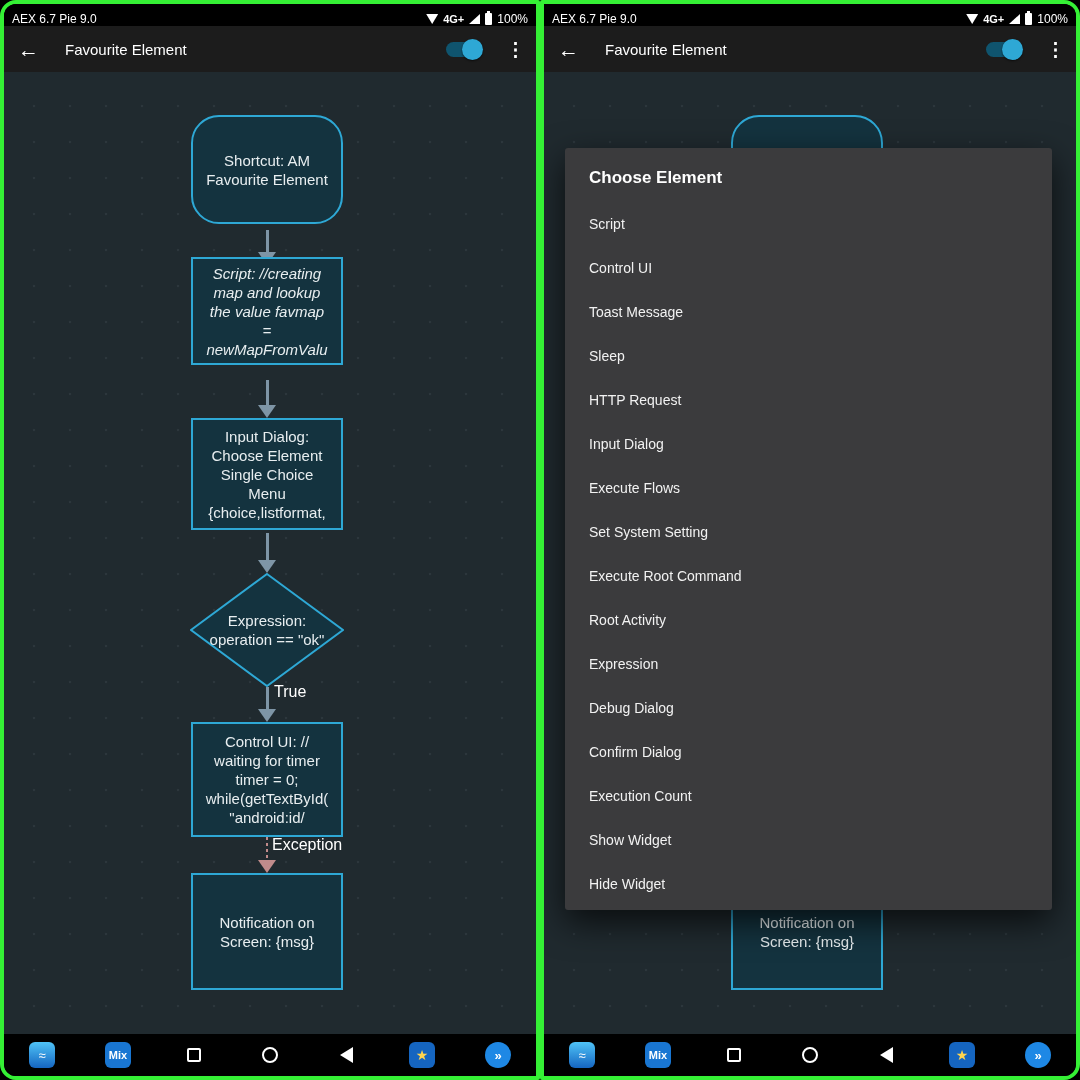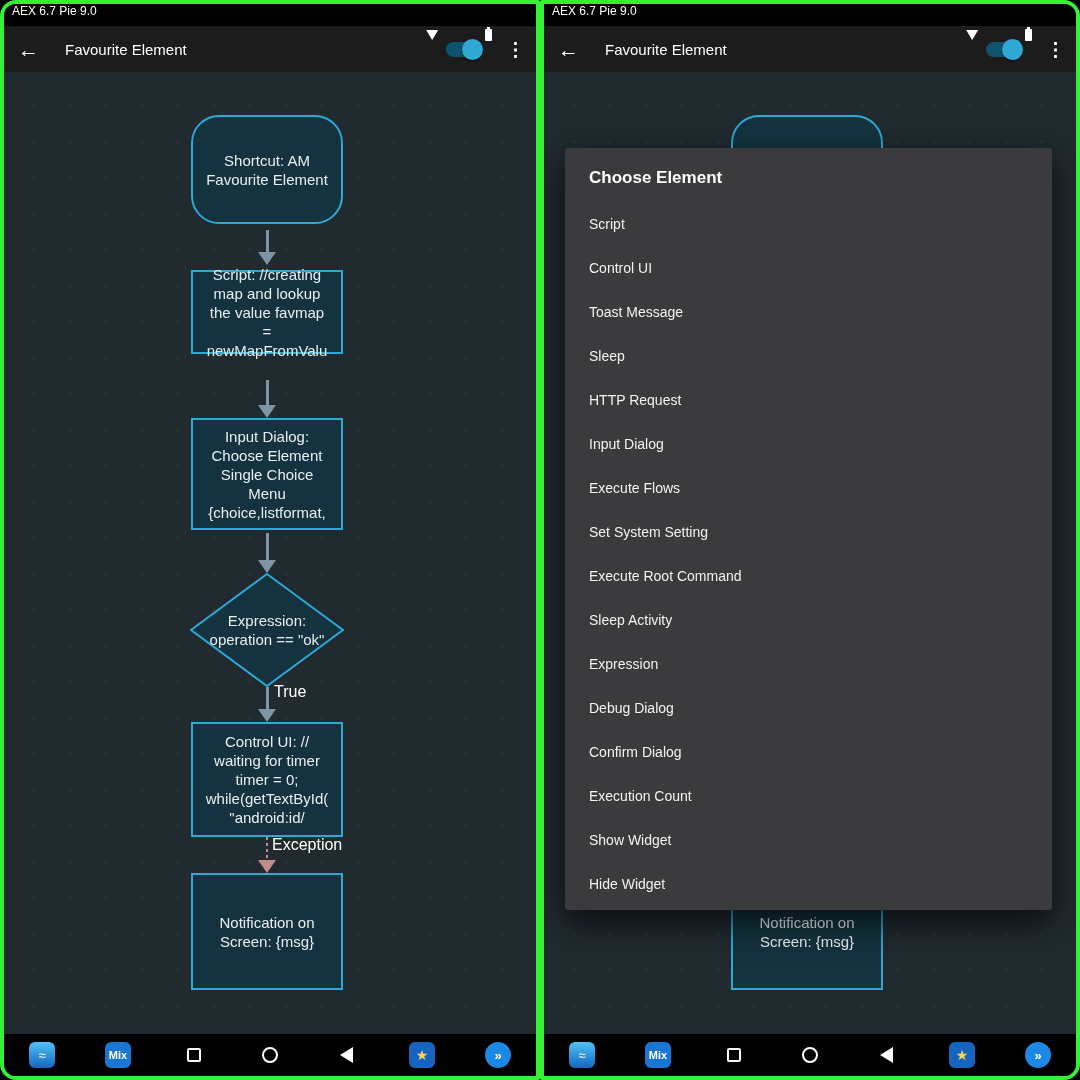--- a/index.html
+++ b/index.html
@@ -5,21 +5,21 @@
   * { margin:0; padding:0; box-sizing:border-box; }
   html,body { width:1080px; height:1080px; background:#000; font-family:"Liberation Sans", sans-serif; }
   .stage { display:flex; width:1080px; height:1080px; }
 
   .phone { width:540px; height:1080px; border:4px solid #35F035; background:#000;
            display:flex; flex-direction:column; overflow:hidden; }
   .phone.left  { border-radius:16px 2px 2px 16px; }
   .phone.right { border-radius:2px 16px 16px 2px; }
 
   
-  .statusbar { height:22px; background:#000; color:#fff; display:flex; align-items:flex-start;
+  .statusbar { height:22px; background:#000; color:#fff; display:flex; align-items:flex-end;
                justify-content:space-between; padding:0 8px; font-size:12px; }
   .sb-right { display:flex; align-items:center; gap:5px;margin-top:24px; }
   .wifi-ic { width:12px; height:10px; background:#fff; clip-path:polygon(0 0,100% 0,50% 100%); }
   .net-txt { font-size:11px; font-weight:bold; }
   .signal-ic { width:0; height:0; border-left:11px solid transparent; border-bottom:10px solid #fff; }
   .batt-ic { width:7px; height:12px; background:#fff; border-radius:1px; position:relative; }
   .batt-ic::before { content:""; position:absolute; top:-2px; left:2px; width:3px; height:2px; background:#fff; }
 
   
   .appbar { height:46px; background:#1C1C1C; display:flex; align-items:center; padding:0 14px; }
@@ -32,21 +32,21 @@
 
   
   .canvas { flex:1; position:relative; overflow:hidden; background:#202A2F;
             background-image:radial-gradient(rgba(200,220,230,0.07) 1.2px, transparent 1.6px);
             background-size:36px 36px; background-position:12px 16px; }
 
   .node { position:absolute; left:187px; width:152px; background:#14333F; border:2px solid #2EA8D5;
           color:#E8EEF0; font-size:15px; line-height:19px; display:flex; align-items:center;
           justify-content:center; text-align:center; white-space:pre-line; padding:4px; }
   .n-shortcut { top:43px;  height:109px; border-radius:28px; }
-  .n-script   { top:198px; height:84px; }
+  .n-script   { top:185px; height:108px;font-style:italic; }
   .n-input    { top:346px; height:112px; }
   .n-control  { top:650px; height:115px; }
   .n-notify   { top:801px; height:117px; }
 
   .diamond-wrap { position:absolute; left:186px; top:501px; width:154px; height:114px; }
   .diamond-label { position:absolute; inset:0; display:flex; align-items:center; justify-content:center;
                    text-align:center; color:#E8EEF0; font-size:15px; line-height:19px; white-space:pre-line; }
 
   .edge { position:absolute; left:251px; width:24px; display:flex; flex-direction:column; align-items:center; }
   .edge .shaft { width:3px; background:#7E95A6; }
@@ -261,21 +261,21 @@
         <div class="dialog-title">Choose Element</div>
         <div class="dialog-item">Script</div>
         <div class="dialog-item">Control UI</div>
         <div class="dialog-item">Toast Message</div>
         <div class="dialog-item">Sleep</div>
         <div class="dialog-item">HTTP Request</div>
         <div class="dialog-item">Input Dialog</div>
         <div class="dialog-item">Execute Flows</div>
         <div class="dialog-item">Set System Setting</div>
         <div class="dialog-item">Execute Root Command</div>
-        <div class="dialog-item">Sleep Activity</div>
+        <div class="dialog-item">Root Activity</div>
         <div class="dialog-item">Expression</div>
         <div class="dialog-item">Debug Dialog</div>
         <div class="dialog-item">Confirm Dialog</div>
         <div class="dialog-item">Execution Count</div>
         <div class="dialog-item">Show Widget</div>
         <div class="dialog-item">Hide Widget</div>
       </div>
     </div>
 
     <div class="navbar">

